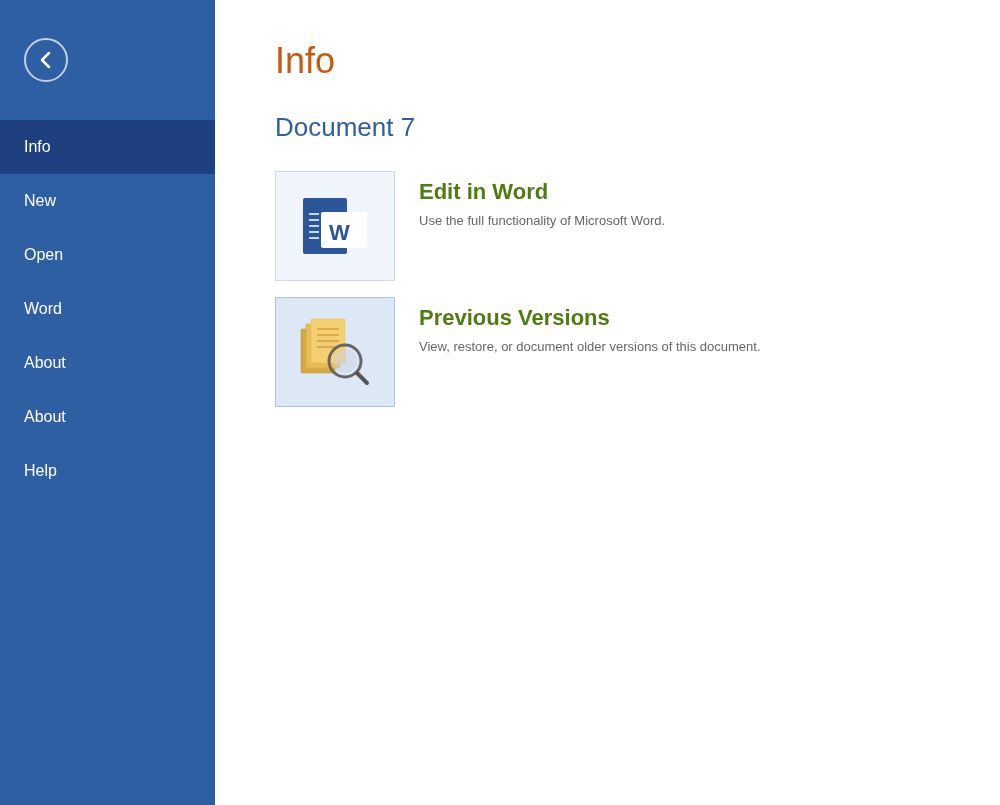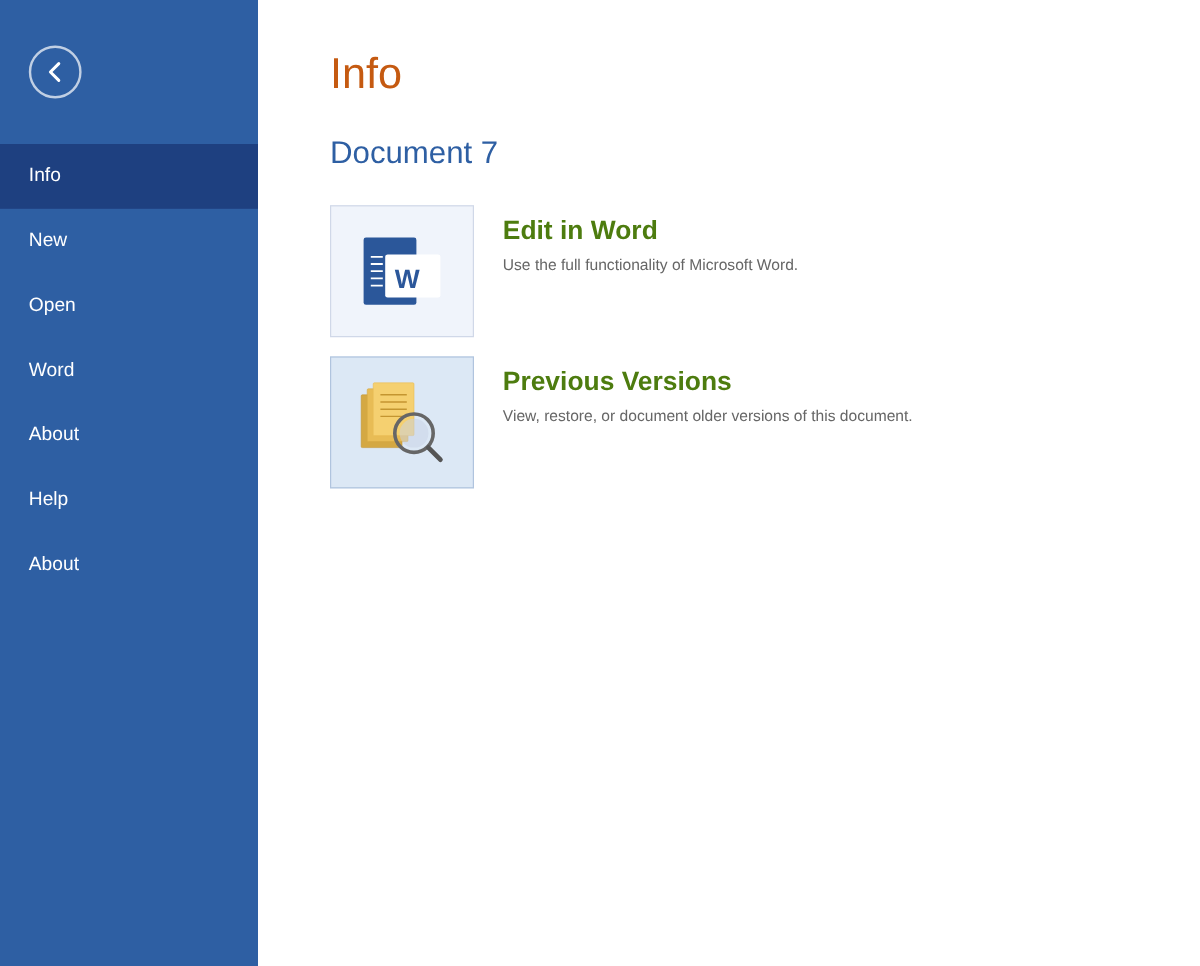--- a/index.html
+++ b/index.html
@@ -144,24 +144,24 @@
     <div class="nav-item">
       <span>Open</span>
     </div>
     <div class="nav-item">
       <span>Word</span>
     </div>
     <div class="nav-item">
       <span>About</span>
     </div>
     <div class="nav-item">
+      <span>About</span>
+    </div>
+    <div class="nav-item">
       <span>Help</span>
-    </div>
-    <div class="nav-item">
-      <span>About</span>
     </div>
   </div>
 </nav>
 
 <main class="main-content">
   <h1 class="page-title">Info</h1>
 
   <h2 class="document-name">Document 7</h2>
 
   <div class="action-card">

